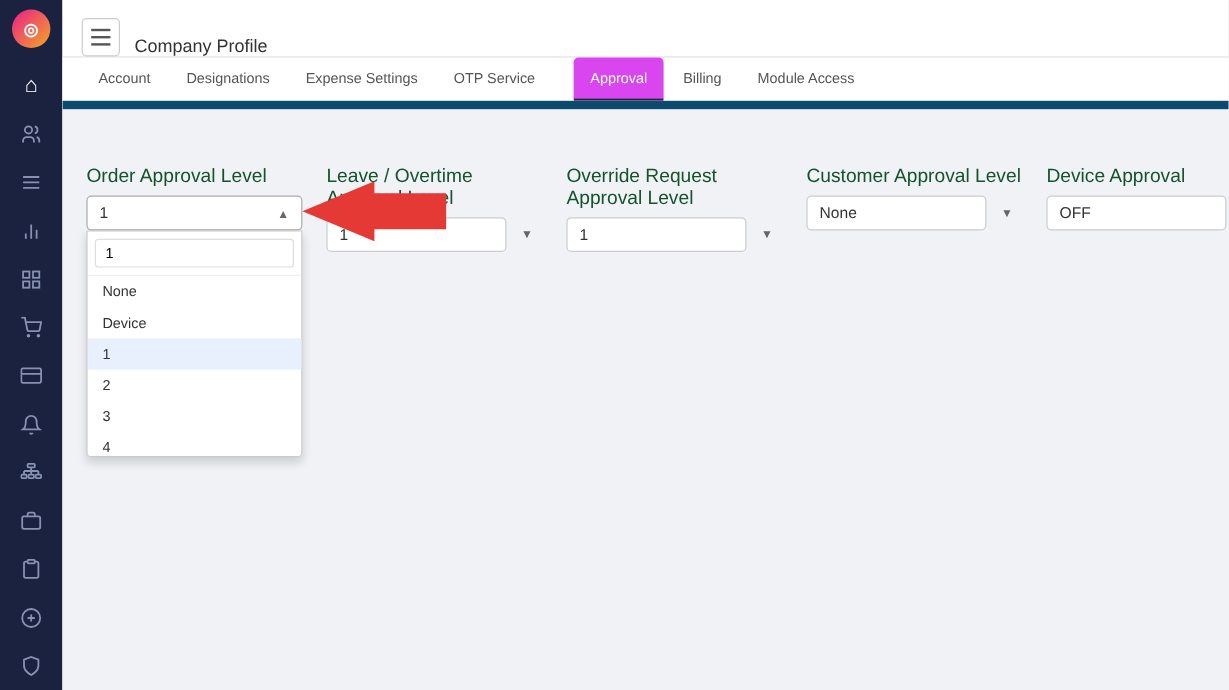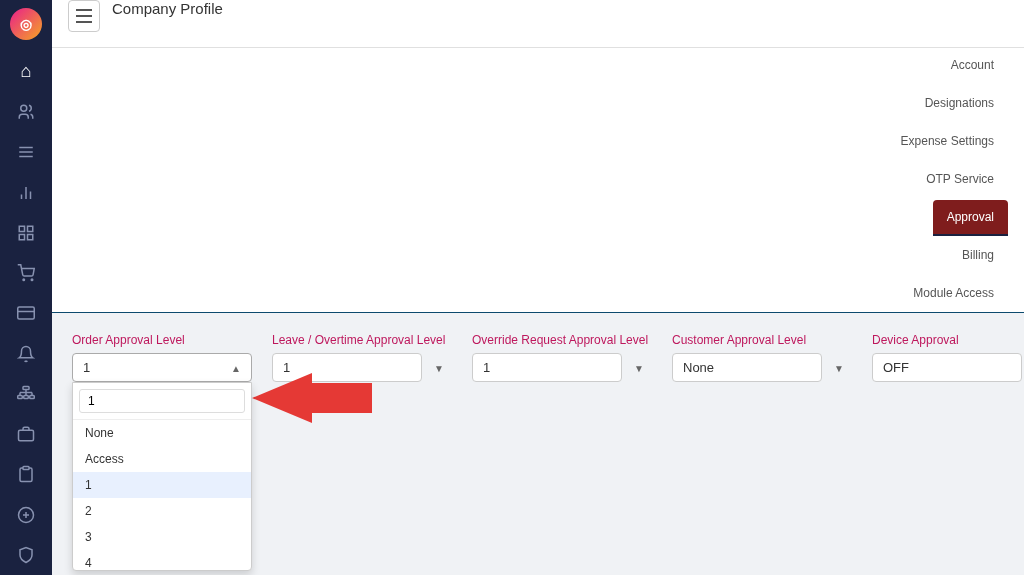--- a/index.html
+++ b/index.html
@@ -54,21 +54,21 @@
       display: flex;
       flex-direction: column;
       background: #f0f2f5;
       overflow: hidden;
     }
 
     
     .header {
       background: white;
       display: flex;
-      align-items: flex-start;
+      align-items: flex-end;
       padding: 0 16px;
       height: 48px;
       border-bottom: 1px solid #e0e0e0;
       box-shadow: 0 1px 3px rgba(0,0,0,0.1);
     }
     .header-menu-btn {
       width: 32px;
       height: 32px;
       border: 1px solid #ccc;
       border-radius: 4px;
@@ -91,40 +91,40 @@
     .header-title {
       font-size: 15px;
       color: #333;
       font-weight: 500;
     }
 
     
     .tabs-bar {
       background: white;
       display: flex;
-      align-items: flex-end;
+      align-items: flex-start;
       padding: 0 16px;
-      border-bottom: 1px solid #0c4a6e;
+      border-bottom: 7px solid #0c4a6e;
       gap: 2px;
       flex-shrink: 0;
-      flex-direction: column;
     }
     .tab {
       padding: 10px 14px;
       font-size: 12px;
       color: #555;
       cursor: pointer;
       border-bottom: 2px solid transparent;
       white-space: nowrap;
     }
     .tab.active {
-      background: #7f1d1d;
+      background: #d946ef;
       color: white;
       border-radius: 4px 4px 0 0;
       border-bottom: 2px solid #1a2240;
+      margin-left: 16px;
     }
 
     
     .content {
       padding: 20px;
       flex: 1;
       position: relative;
     }
 
     
@@ -133,23 +133,24 @@
       gap: 20px;
       align-items: flex-start;
     }
     .field-group {
       display: flex;
       flex-direction: column;
       gap: 6px;
       min-width: 180px;
     }
     .field-label {
-      font-size: 12px;
-      color: #be185d;
+      font-size: 16px;
+      color: #14532d;
       font-weight: 500;
+      margin-top: 28px;
     }
 
     
     .dropdown-container {
       position: relative;
       width: 180px;
     }
     .dropdown-trigger {
       width: 100%;
       padding: 6px 10px;
@@ -369,21 +370,21 @@
           <div class="dropdown-trigger open">
             <span>1</span>
             <span class="chevron-up"></span>
           </div>
           <div class="dropdown-panel">
             <div class="dropdown-search">
               <input type="text" value="1" style="">
             </div>
             <div class="dropdown-list">
               <div class="dropdown-item">None</div>
-              <div class="dropdown-item">Access</div>
+              <div class="dropdown-item">Device</div>
               <div class="dropdown-item selected">1</div>
               <div class="dropdown-item">2</div>
               <div class="dropdown-item">3</div>
               <div class="dropdown-item">4</div>
 
             </div>
           </div>
         </div>
       </div>
 

